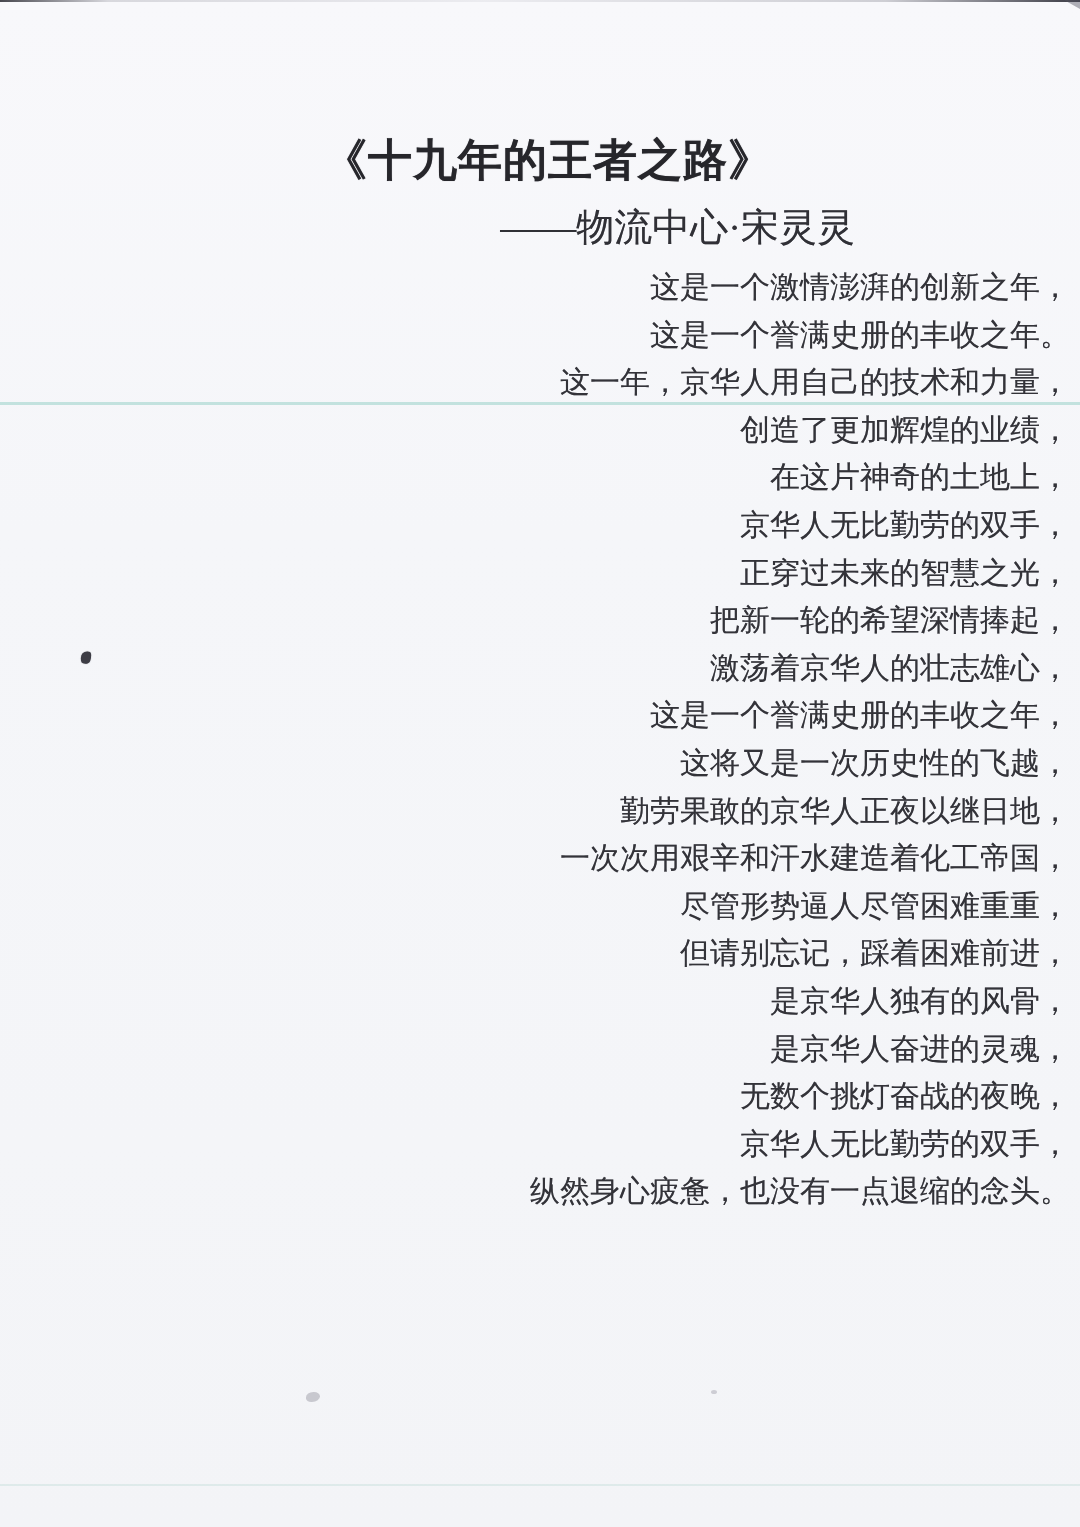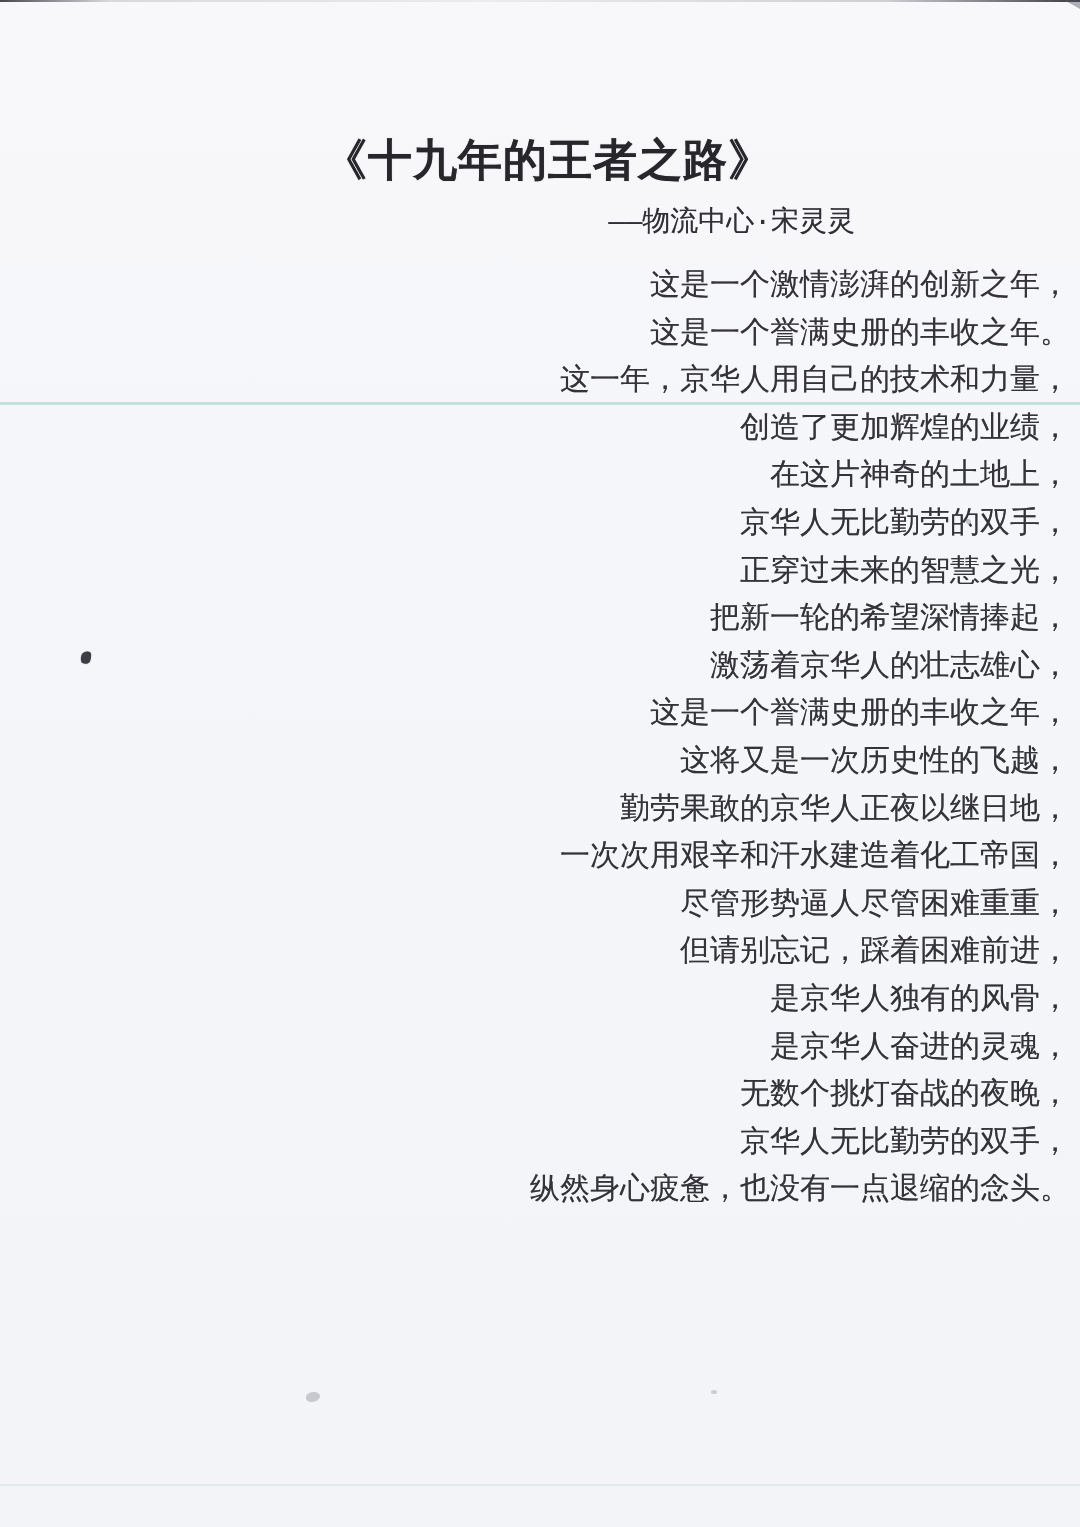--- a/index.html
+++ b/index.html
@@ -7,21 +7,21 @@
     padding: 0;
     background: #e9eaee;
   }
   .page {
     position: relative;
     width: 1080px;
     height: 1527px;
     margin: 0 auto;
     overflow: hidden;
     background: linear-gradient(180deg, #f8f8fb 0%, #f5f6f9 35%, #f4f5f8 75%, #f3f4f7 100%);
-    font-family: Liberation Mono, monospace;
+    font-family: Liberation Serif, serif;
   }
 
   
   .poem-title {
     position: absolute;
     top: 131px;
     left: 0;
     right: 0;
     text-align: center;
     transform: translateX(8px);
@@ -29,21 +29,21 @@
     font-weight: 700;
     letter-spacing: 1px;
     color: #26262b;
     text-shadow: 0 0 0.7px rgba(38,38,45,0.65);
     white-space: nowrap;
   }
   .poem-attribution {
     position: absolute;
     top: 202px;
     right: 225px;
-    font-size: 28px;
+    font-size: 38px;
     color: #303036;
     text-shadow: 0 0 0.6px rgba(48,48,55,0.55);
     white-space: nowrap;
   }
   .poem-body {
     position: absolute;
     top: 263px;
     left: 0;
     right: 10px;
     text-align: right;

